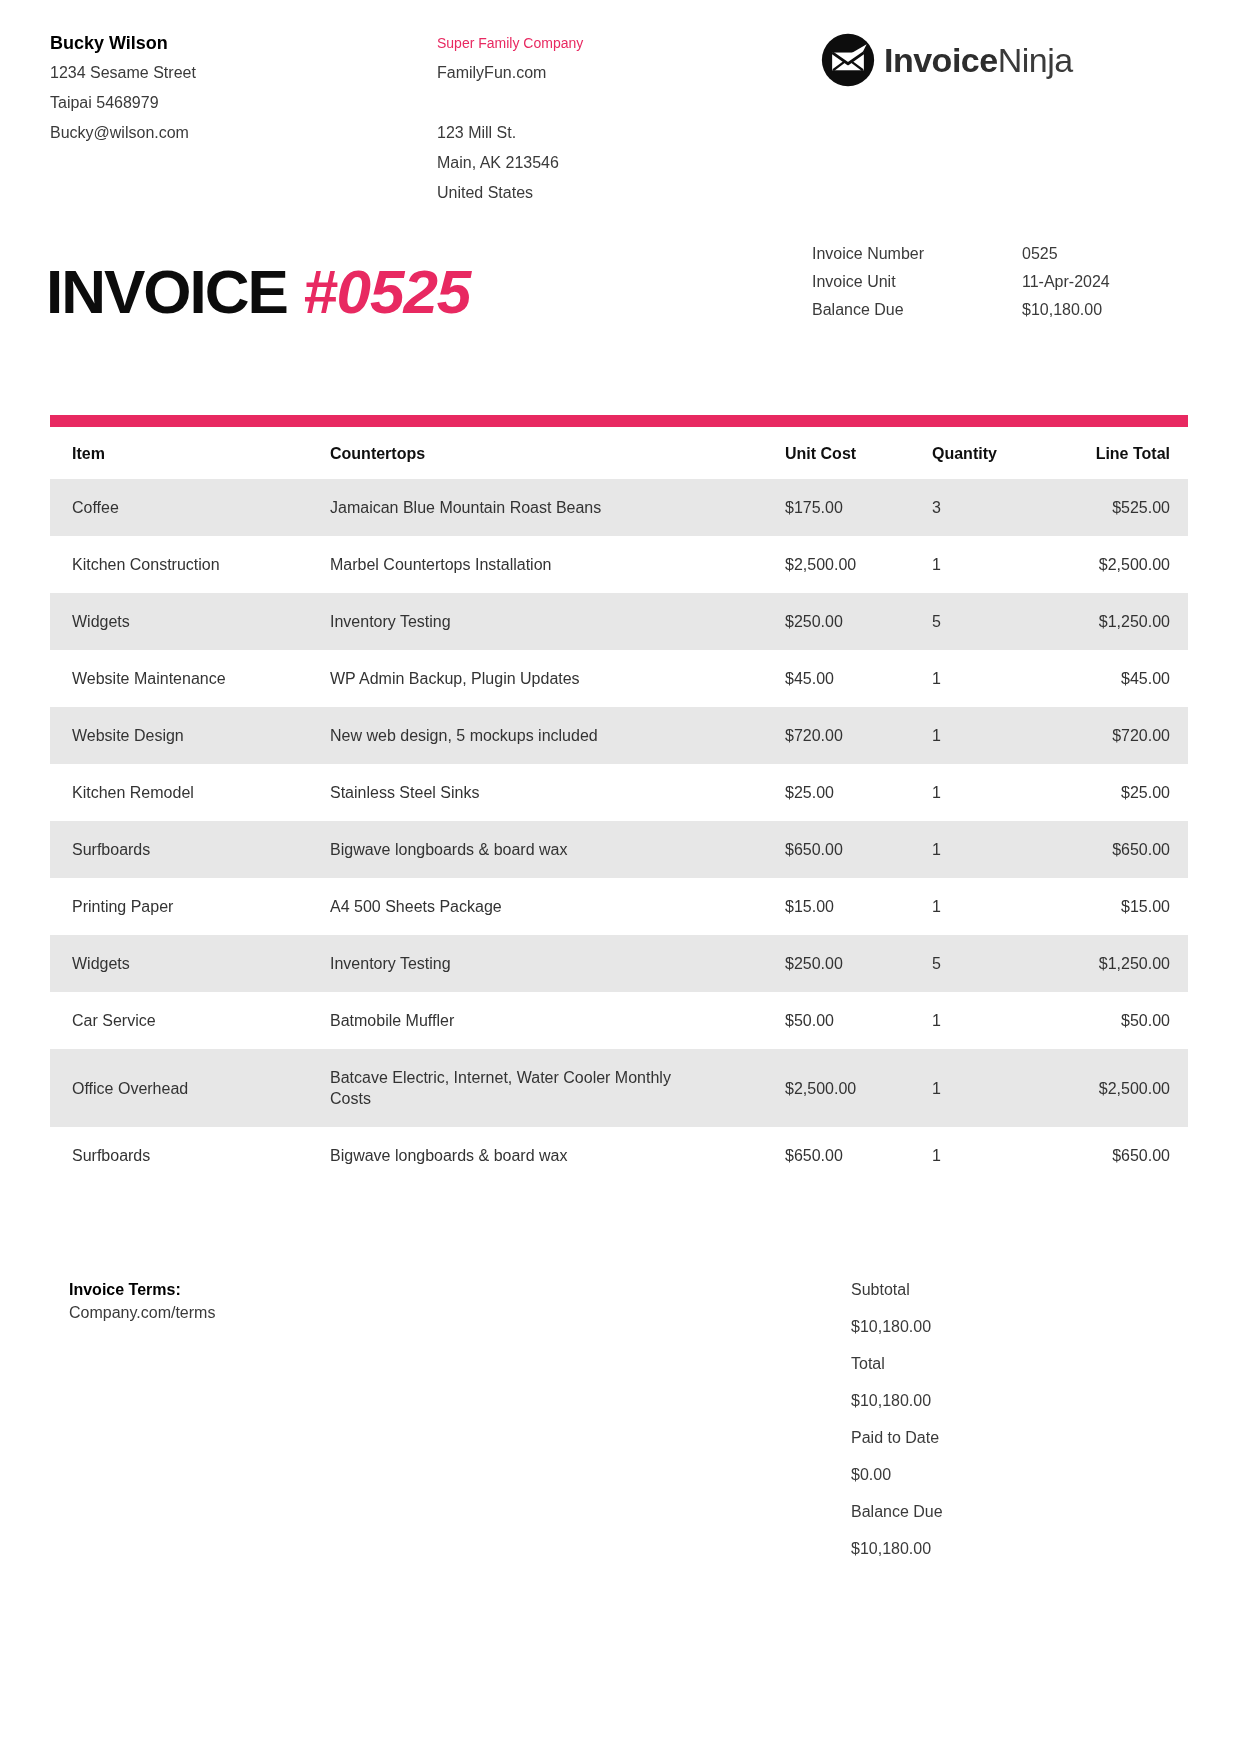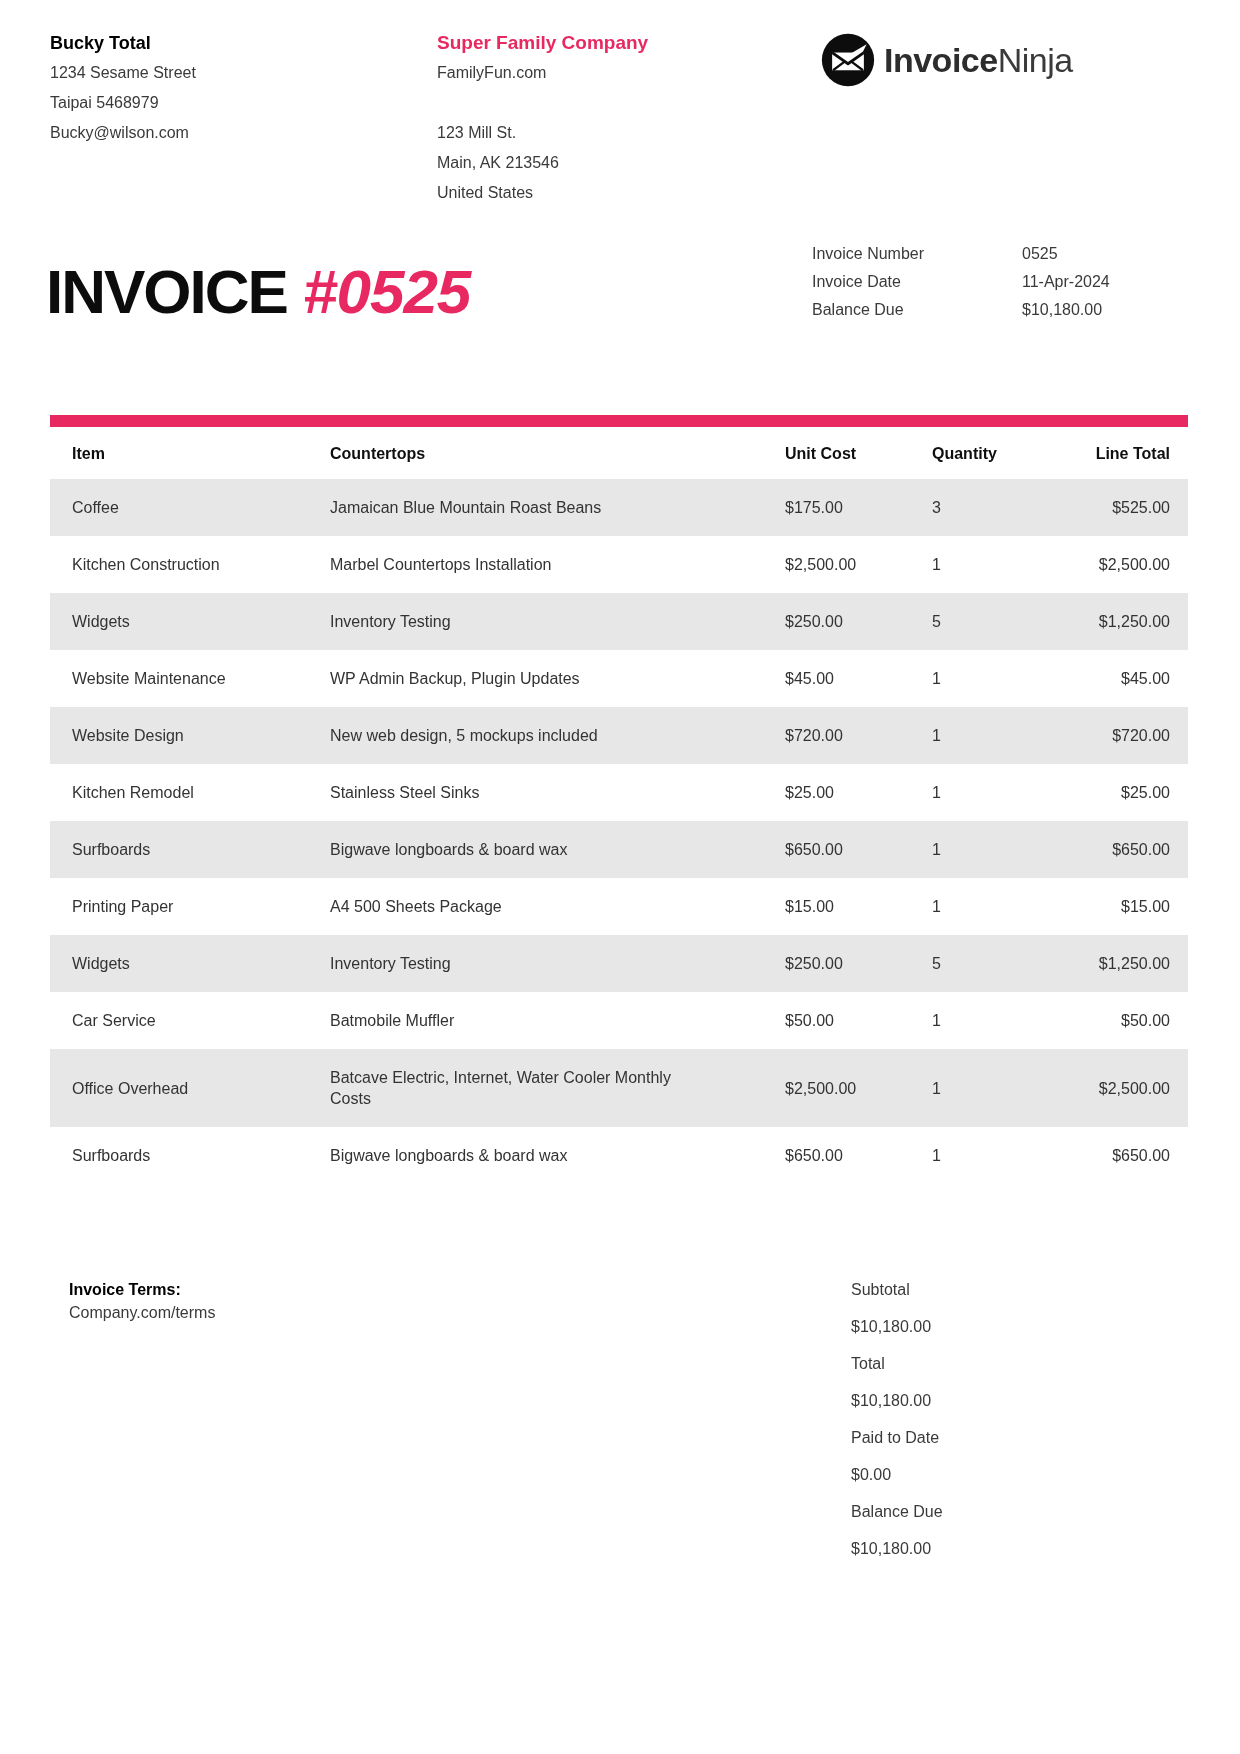--- a/index.html
+++ b/index.html
@@ -12,21 +12,21 @@
   html,body{margin:0;padding:0;background:#ffffff;}
   .page{
     position:relative;width:1240px;height:1754px;background:#fff;
     font-family:"Liberation Sans",sans-serif;color:var(--text);overflow:hidden;
   }
 
   
   .client{position:absolute;left:50px;top:28px;font-size:16px;line-height:30px;color:var(--text);}
   .client .name{font-size:18px;font-weight:bold;color:#000;}
   .company{position:absolute;left:437px;top:28px;font-size:16px;line-height:30px;color:var(--text);}
-  .company .name{font-weight:bold;color:var(--accent);font-size:19px;}
+  .company .name{font-weight:normal;color:var(--accent);font-size:14px;}
   .vspacer{height:30px;}
 
   .logo{position:absolute;left:820px;top:32px;display:flex;align-items:center;gap:8px;}
   .logo-badge{width:56px;height:56px;flex:0 0 auto;}
   .logo-text{font-size:34px;color:#2d2d2d;letter-spacing:-0.5px;line-height:56px;white-space:nowrap;}
   .logo-text .bold{font-weight:bold;}
   .logo-text .light{font-weight:normal;color:#3a3a3a;}
 
   
   .title{position:absolute;left:46px;top:256px;font-size:62px;font-weight:bold;letter-spacing:-2px;color:#0c0c0c;white-space:nowrap;}
@@ -54,21 +54,21 @@
   .totals-row{display:flex;justify-content:space-between;line-height:37px;flex-direction:column;}
 
   .footer{position:absolute;left:1056px;top:1762px;font-style:italic;color:#9b9b9b;font-size:17px;}
 </style>
 </head>
 <body>
 
 <div class="page">
 
   <div class="client">
-    <div class="name">Bucky Total</div>
+    <div class="name">Bucky Wilson</div>
     <div>1234 Sesame Street</div>
     <div>Taipai 5468979</div>
     <div>Bucky@wilson.com</div>
   </div>
 
   <div class="company">
     <div class="name">Super Family Company</div>
     <div>FamilyFun.com</div>
     <div class="vspacer"></div>
     <div>123 Mill St.</div>
@@ -92,21 +92,21 @@
   <div class="title">
     <span>INVOICE</span><span class="number">#0525</span>
   </div>
 
   <div class="meta" id="meta-rows">
       <div class="meta-row">
         <div class="meta-label">Invoice Number</div>
         <div class="meta-value">0525</div>
       </div>
       <div class="meta-row">
-        <div class="meta-label">Invoice Date</div>
+        <div class="meta-label">Invoice Unit</div>
         <div class="meta-value">11-Apr-2024</div>
       </div>
       <div class="meta-row">
         <div class="meta-label">Balance Due</div>
         <div class="meta-value">$10,180.00</div>
       </div>
     </div>
 
   <div class="items">
     <div class="accent-bar"></div>

